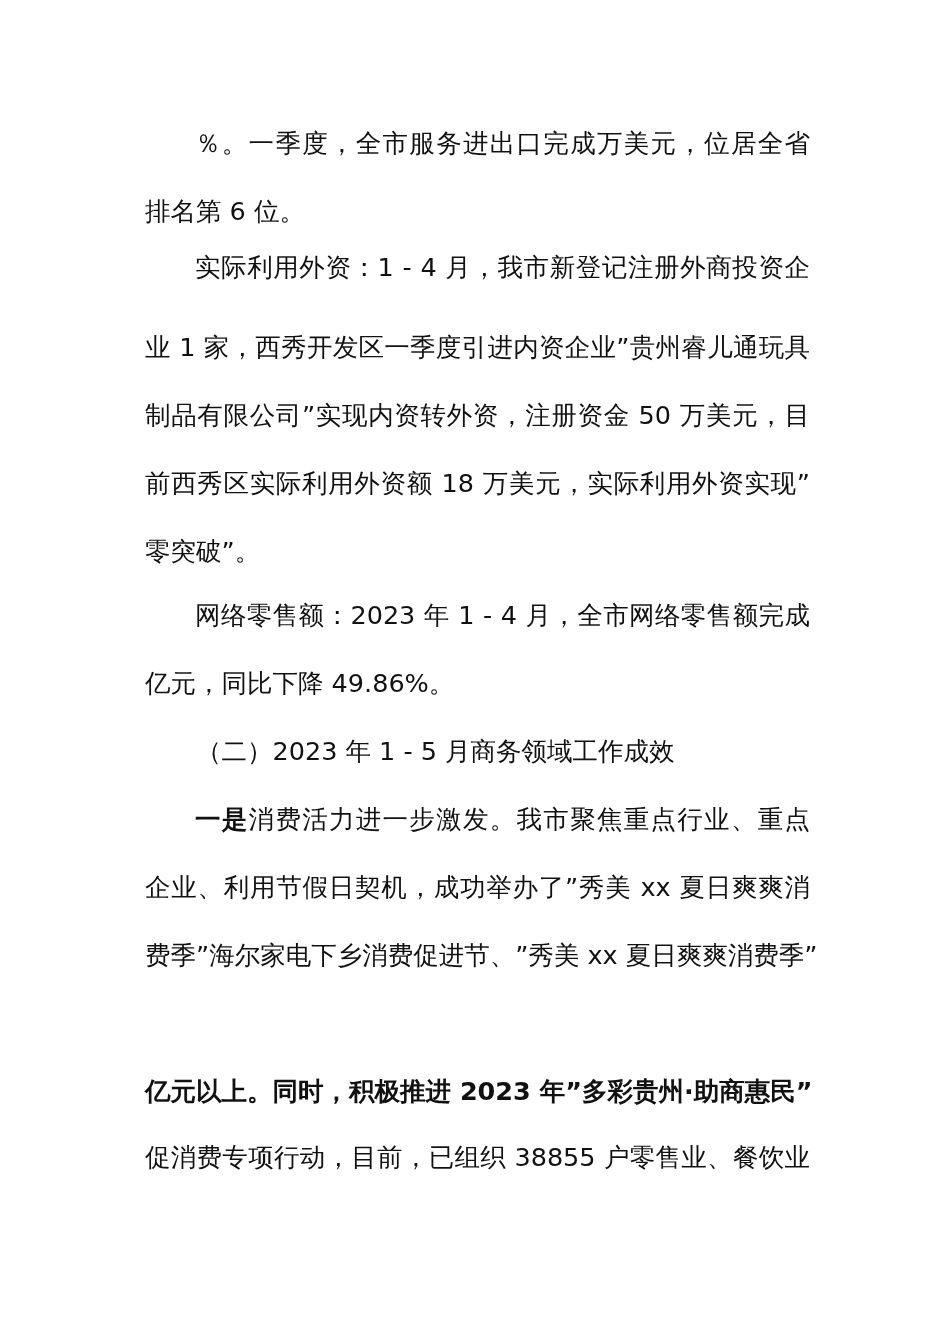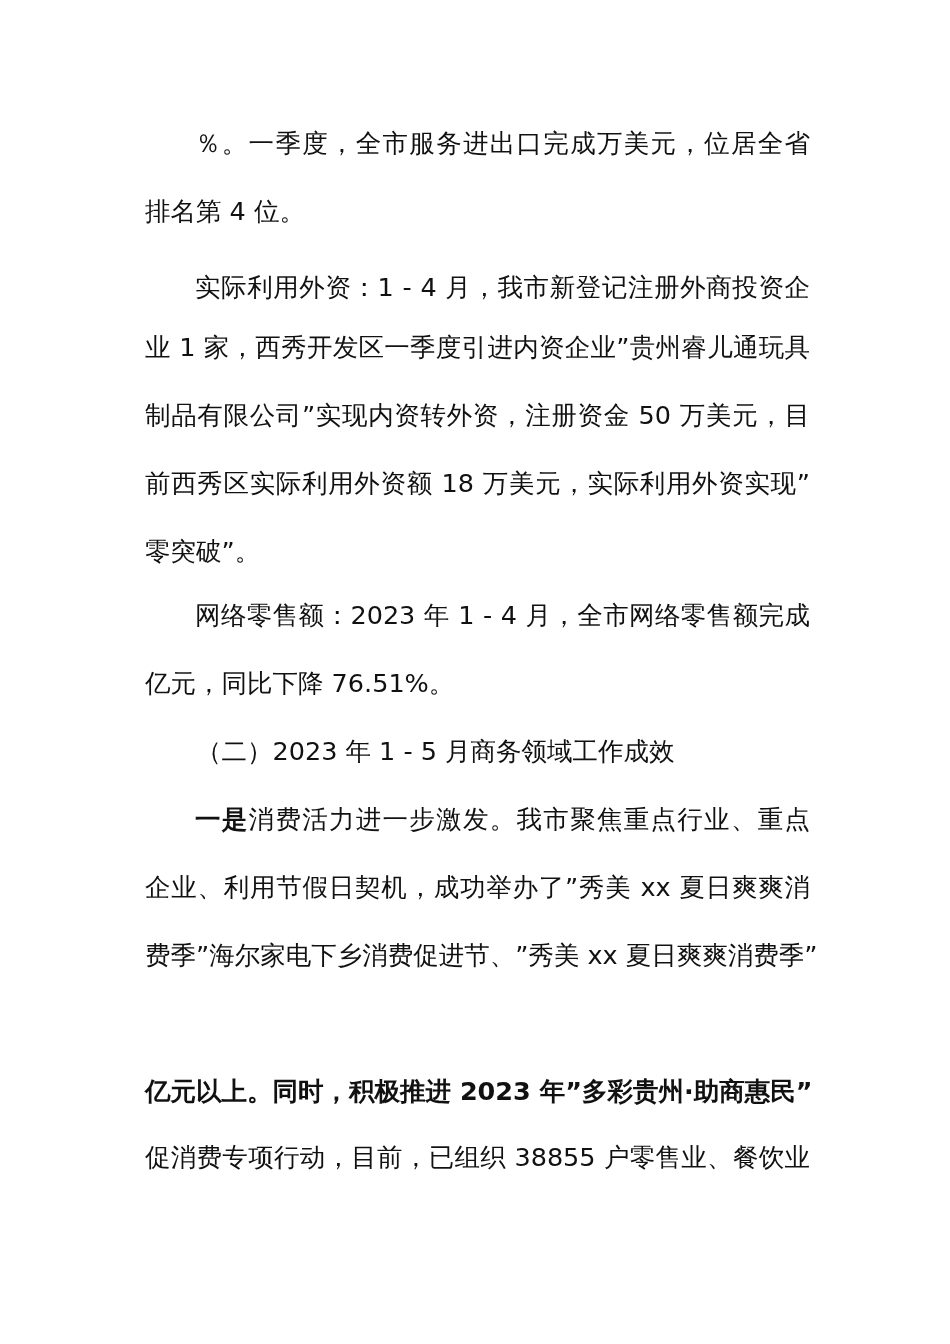--- a/index.html
+++ b/index.html
@@ -42,30 +42,30 @@
       font-weight: normal;
     }
     .bold { font-weight: bold; }
   </style>
 </head>
 <body>
 
 <div class="page">
 
   <div class="line indent justify" style="top:126px;">％。一季度，全市服务进出口完成万美元，位居全省</div>
-  <div class="line" style="top:194px;">排名第 4 位。</div>
+  <div class="line" style="top:194px;">排名第 6 位。</div>
 
-  <div class="line indent justify" style="top:270px;">实际利用外资：1 - 4 月，我市新登记注册外商投资企</div>
+  <div class="line indent justify" style="top:250px;">实际利用外资：1 - 4 月，我市新登记注册外商投资企</div>
   <div class="line justify" style="top:330px;">业 1 家，西秀开发区一季度引进内资企业”贵州睿儿通玩具</div>
   <div class="line justify" style="top:398px;">制品有限公司”实现内资转外资，注册资金 50 万美元，目</div>
   <div class="line justify" style="top:466px;">前西秀区实际利用外资额 18 万美元，实际利用外资实现”</div>
   <div class="line" style="top:534px;">零突破”。</div>
 
   <div class="line indent justify" style="top:598px;">网络零售额：2023 年 1 - 4 月，全市网络零售额完成</div>
-  <div class="line" style="top:666px;">亿元，同比下降 76.51%。</div>
+  <div class="line" style="top:666px;">亿元，同比下降 49.86%。</div>
 
   <div class="line heading" style="top:734px;">（二）2023 年 1 - 5 月商务领域工作成效</div>
 
   <div class="line justify" style="top:870px;">企业、利用节假日契机，成功举办了”秀美 xx 夏日爽爽消</div>
   <div class="line indent justify" style="top:802px;">
     <span class="bold">一是</span><span>消费活力进一步激发。我市聚焦重点行业、重点</span>
   </div>
   <div class="line justify" style="top:938px;">费季”海尔家电下乡消费促进节、”秀美 xx 夏日爽爽消费季”</div>
   <div class="line justify" style="top:1074px;font-weight:bold;">亿元以上。同时，积极推进 2023 年”多彩贵州·助商惠民”</div>
   <div class="line justify" style="top:1140px;">促消费专项行动，目前，已组织 38855 户零售业、餐饮业</div>

